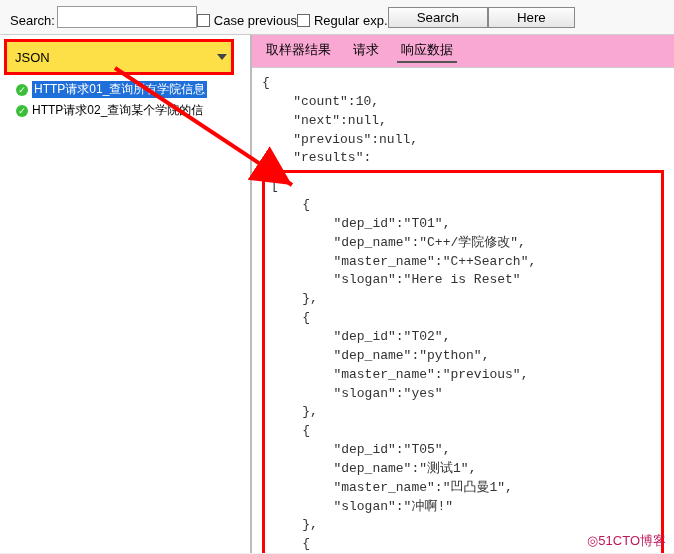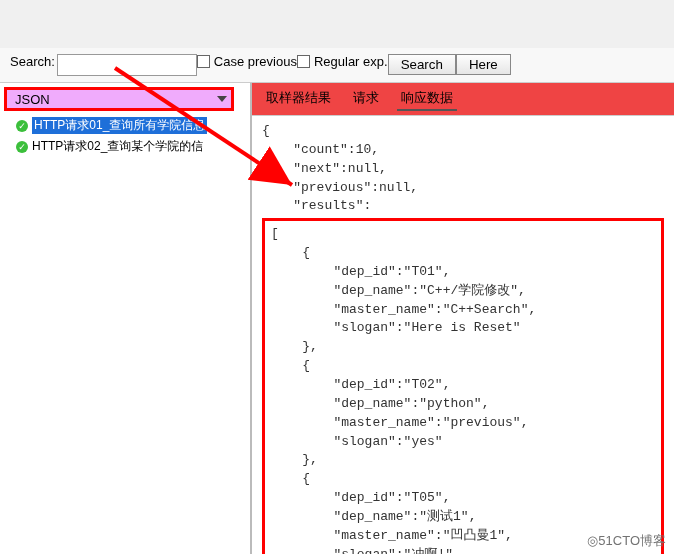--- a/index.html
+++ b/index.html
@@ -8,61 +8,60 @@
     font-family: "SimSun", "Microsoft YaHei", sans-serif;
     font-size: 13px;
     background: #f0f0f0;
     width: 674px;
     height: 554px;
     overflow: hidden;
     position: relative;
   }
   .toolbar {
     display: flex;
-    align-items: flex-start;
+    align-items: flex-end;
     gap: 0;
     padding: 6px 10px;
     background: #f8f8f8;
     border-bottom: 1px solid #ccc;
-    margin-top: 48px;
   }
   .toolbar label { margin-right: 2px; }
   .toolbar input[type=text] {
     width: 140px;
     height: 22px;
     border: 1px solid #999;
     background: #fff;
     padding: 1px 3px;
   }
   .checkbox { display: inline-flex; align-items: center; gap: 4px; }
   .checkbox .box {
     width: 13px; height: 13px;
     border: 1px solid #666; background: #fff;
   }
   .btn {
-    padding: 2px 12px;
+    padding: 2px 28px;
     border: 1px solid #888;
     background: linear-gradient(#fdfdfd,#e6e6e6);
     cursor: pointer;
   }
   .main {
     display: flex;
     height: calc(100% - 36px);
   }
   .left {
     width: 252px;
     border-right: 2px solid #bbb;
     background: #fff;
     padding: 4px;
   }
   .combo {
     width: 230px;
-    height: 24px;
+    height: 36px;
     border: 1px solid #888;
-    background: #f0abfc;
+    background: #fde047;
     display: flex;
     align-items: center;
     justify-content: space-between;
     padding: 0 4px 0 8px;
     border: 3px solid red;
   }
   .combo .arrow {
     width: 0; height: 0;
     border-left: 5px solid transparent;
     border-right: 5px solid transparent;
@@ -95,21 +94,21 @@
     display: flex;
     flex-direction: column;
     background: #fff;
     overflow: hidden;
   }
   .tabs {
     display: flex;
     gap: 14px;
     padding: 4px 10px;
     border-bottom: 1px solid #ccc;
-    background: #ef4444;
+    background: #f9a8d4;
     font-size: 13px;
   }
   .tab { cursor: pointer; padding: 2px 4px; }
   .tab.active { font-weight: normal; border-bottom: 2px solid #555; }
   .body {
     flex: 1;
     padding: 6px 10px 6px 10px;
     overflow: hidden;
     position: relative;
   }
@@ -122,21 +121,21 @@
     white-space: pre;
   }
   .results-box {
     border: 3px solid red;
     padding: 4px 6px 2px 6px;
     margin-top: 2px;
   }
   .watermark {
     position: absolute;
     right: 8px; bottom: 4px;
-    color: #737373;
+    color: #be185d;
     font-size: 13px;
   }
   
   .arrow-svg {
     position: absolute;
     pointer-events: none;
     top: 0; left: 0;
     width: 674px; height: 554px;
   }
 </style>

